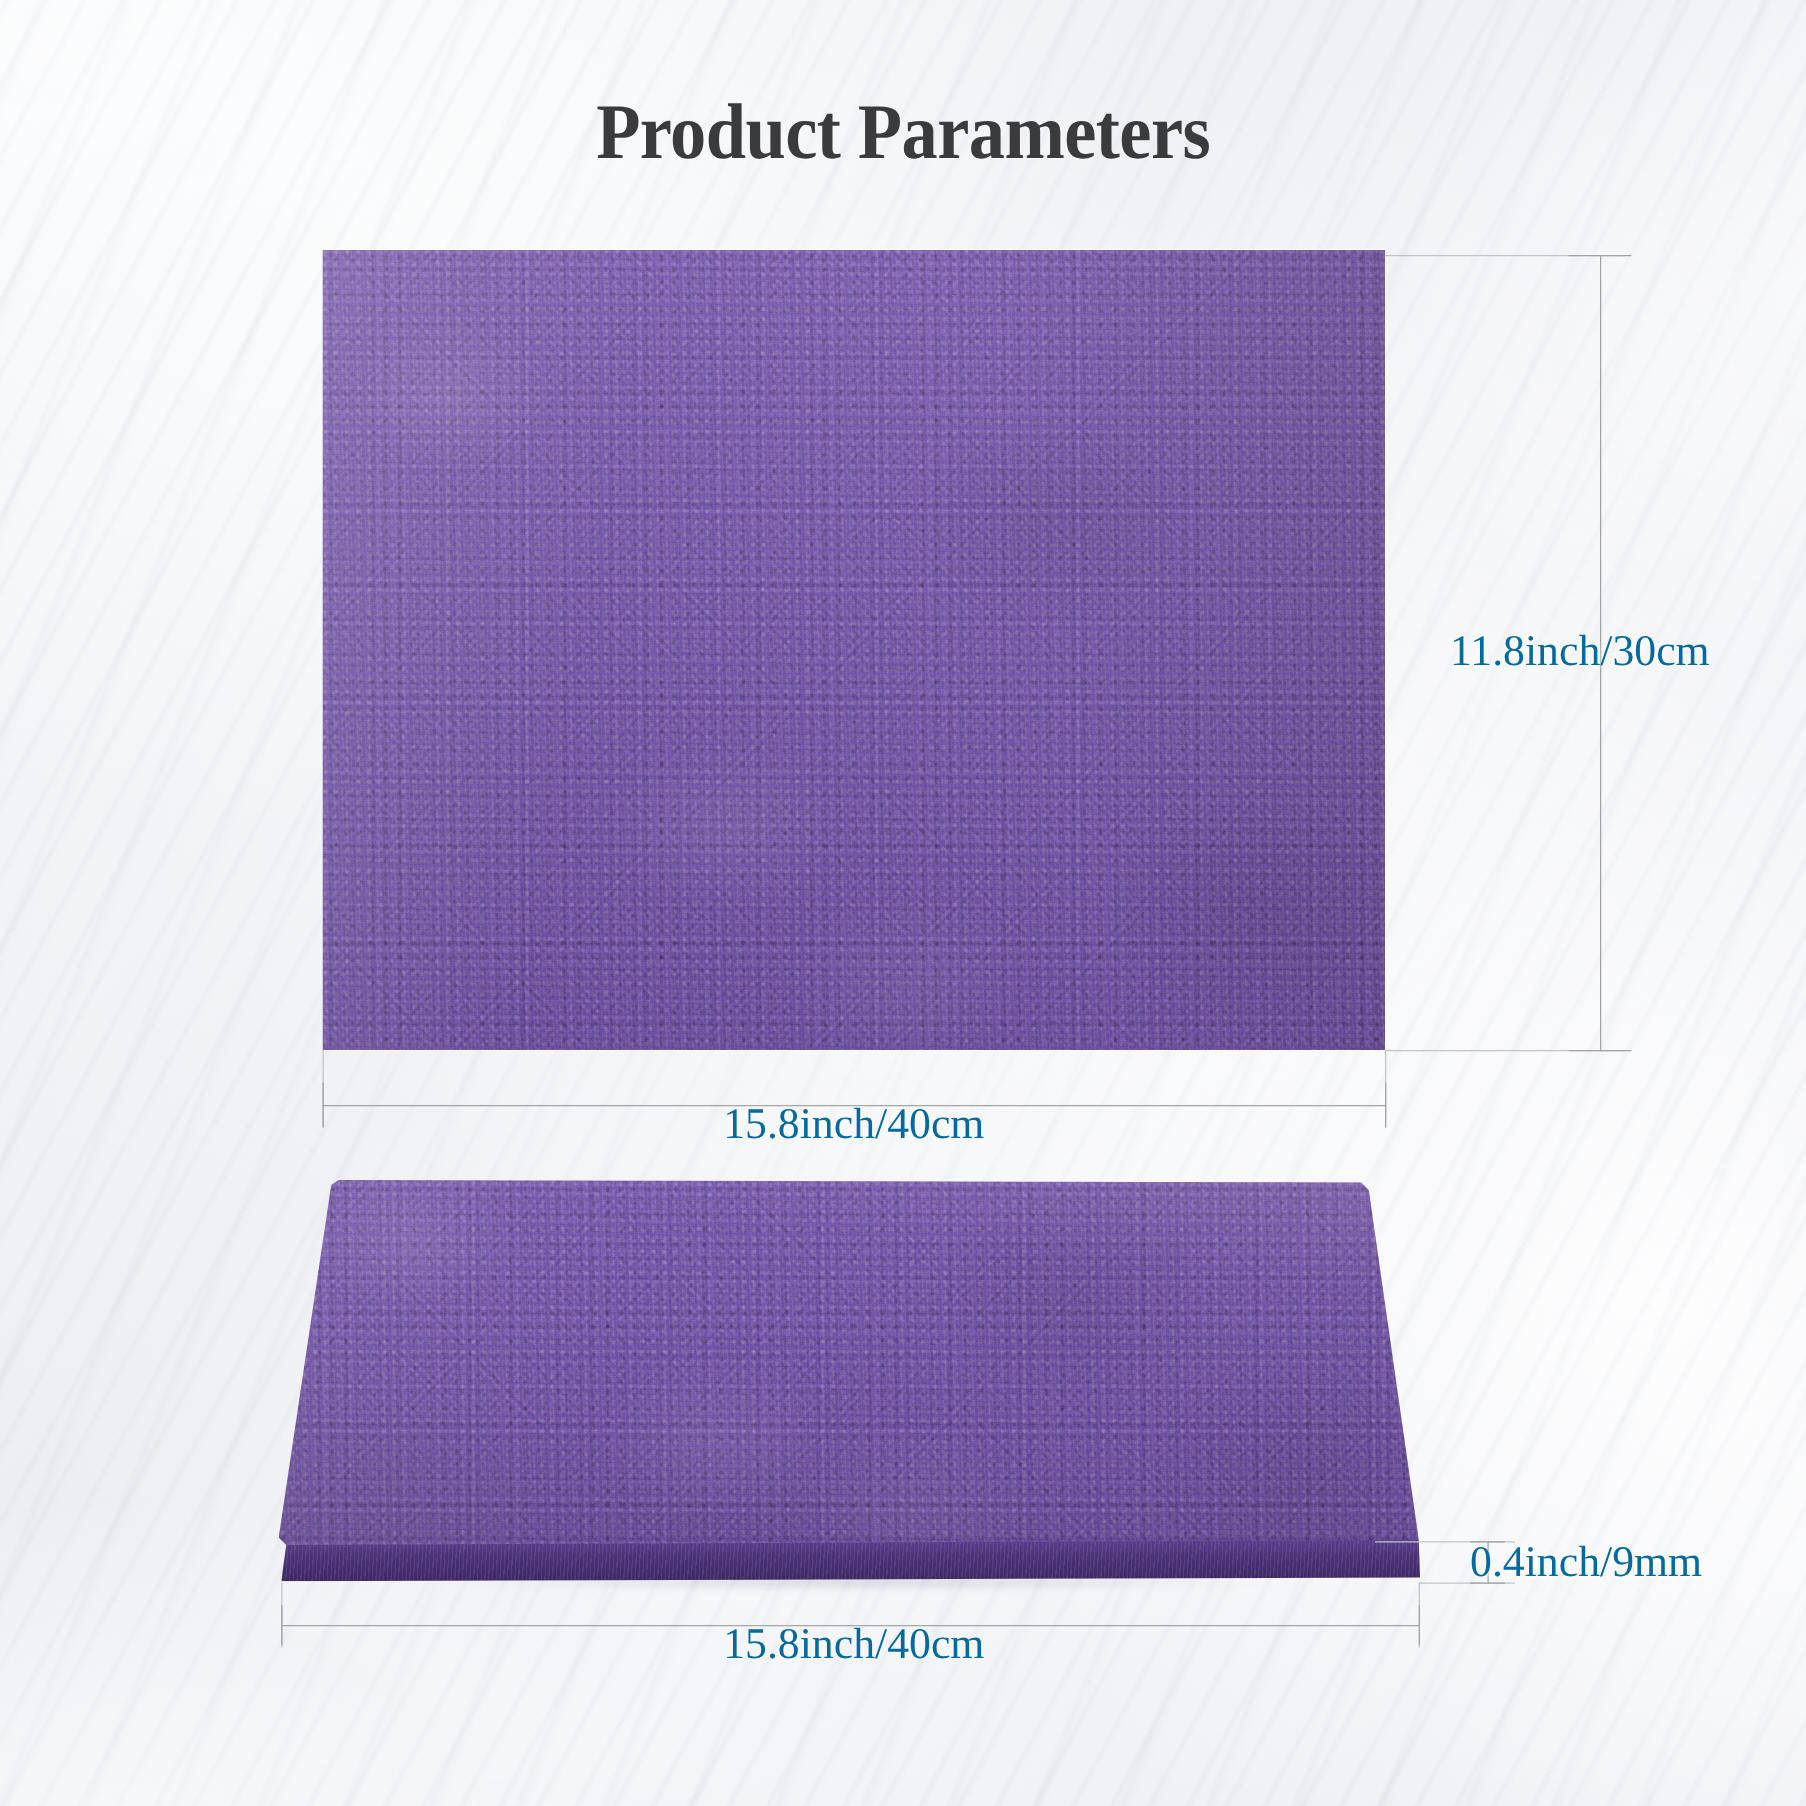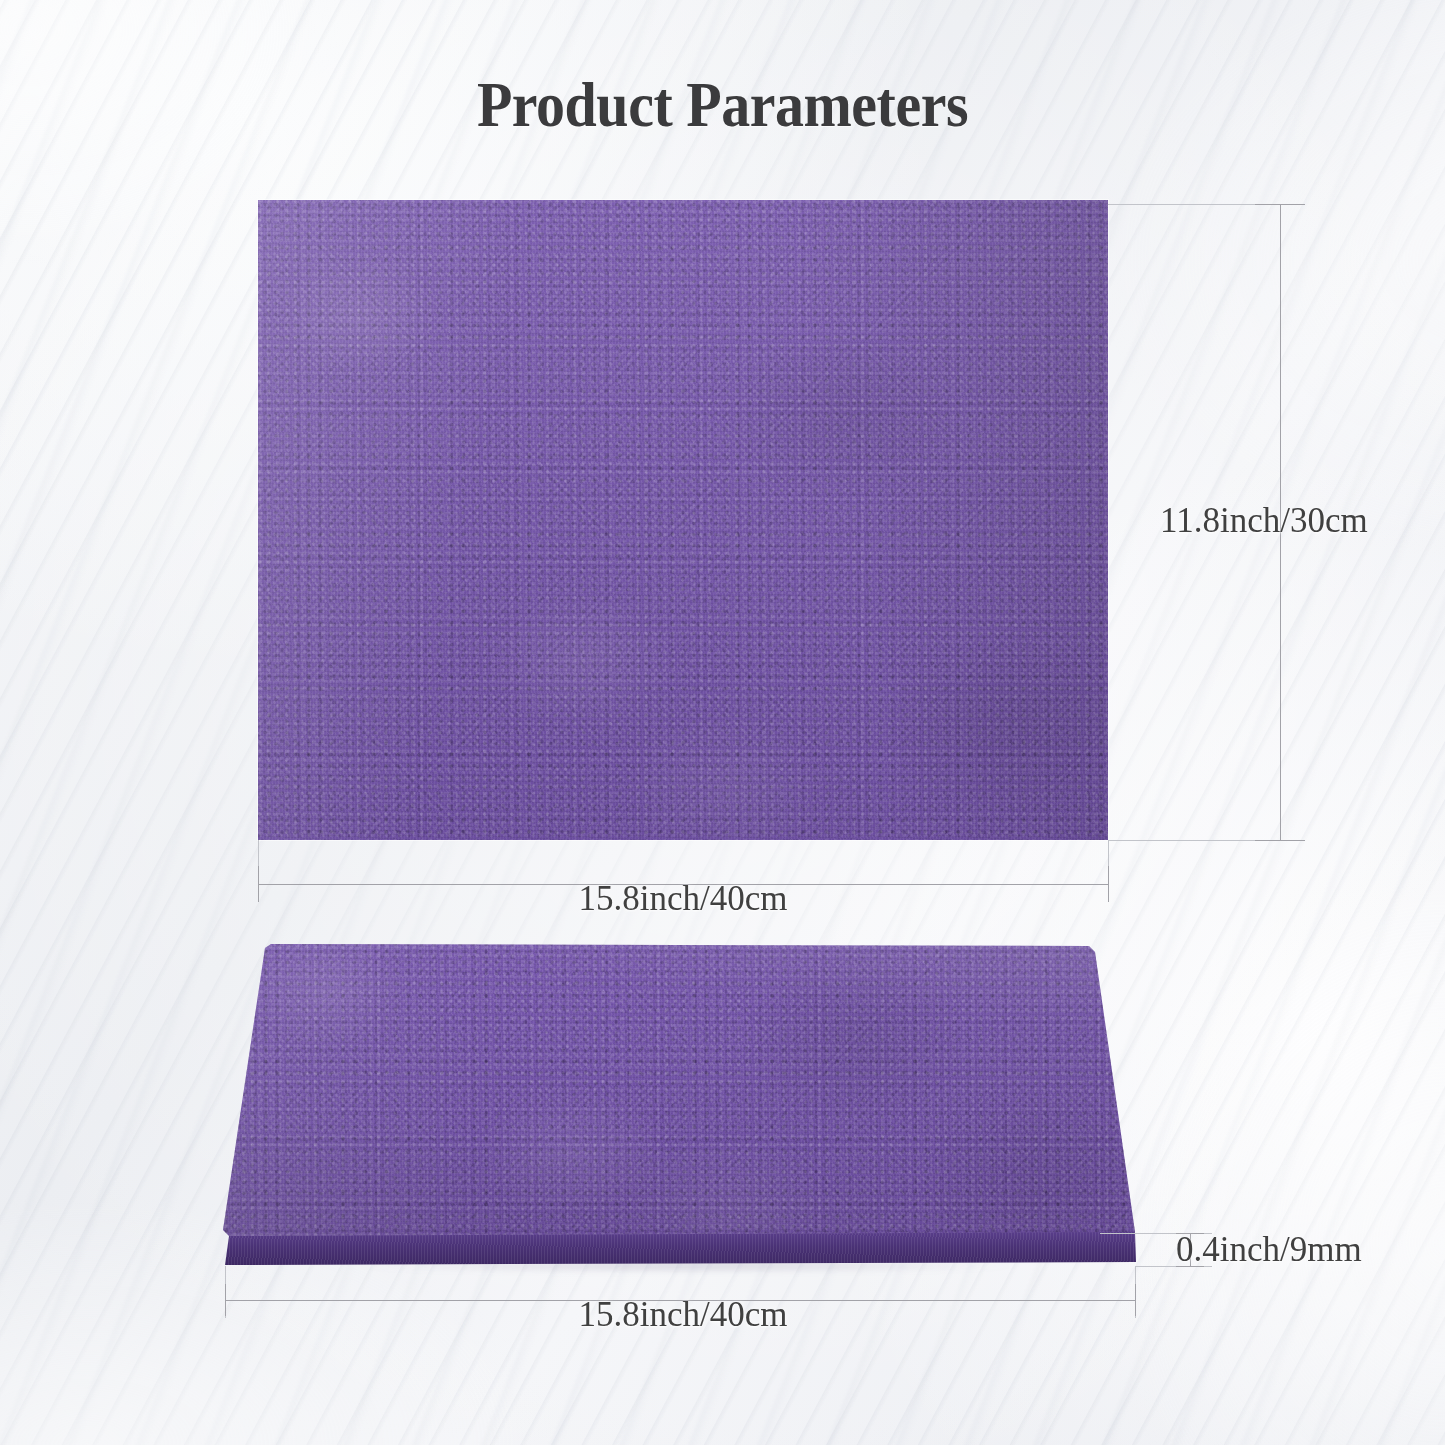--- a/index.html
+++ b/index.html
@@ -226,21 +226,21 @@
   .ext-v { width: 1px; }
   .tick {
     position: absolute;
     background: #a2a2a8;
   }
   .tick-h { height: 1px; }
   .tick-v { width: 1px; }
 
   .dim-label {
     position: absolute;
-    color: #404040;
+    color: #0369a1;
     font-size: 35px;
     line-height: 1;
     white-space: nowrap;
     text-shadow: 0 1px 2px rgba(255,255,255,.9), 0 0 6px rgba(255,255,255,.8);
   }
   .dim-label.centered {
     text-align: center;
     transform: translateX(-50%);
   }
 </style>

